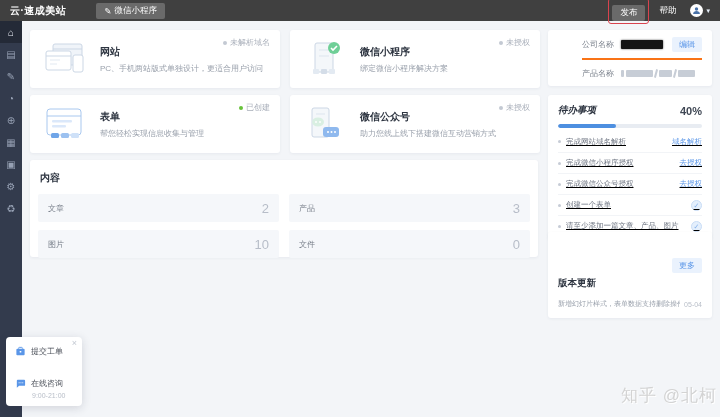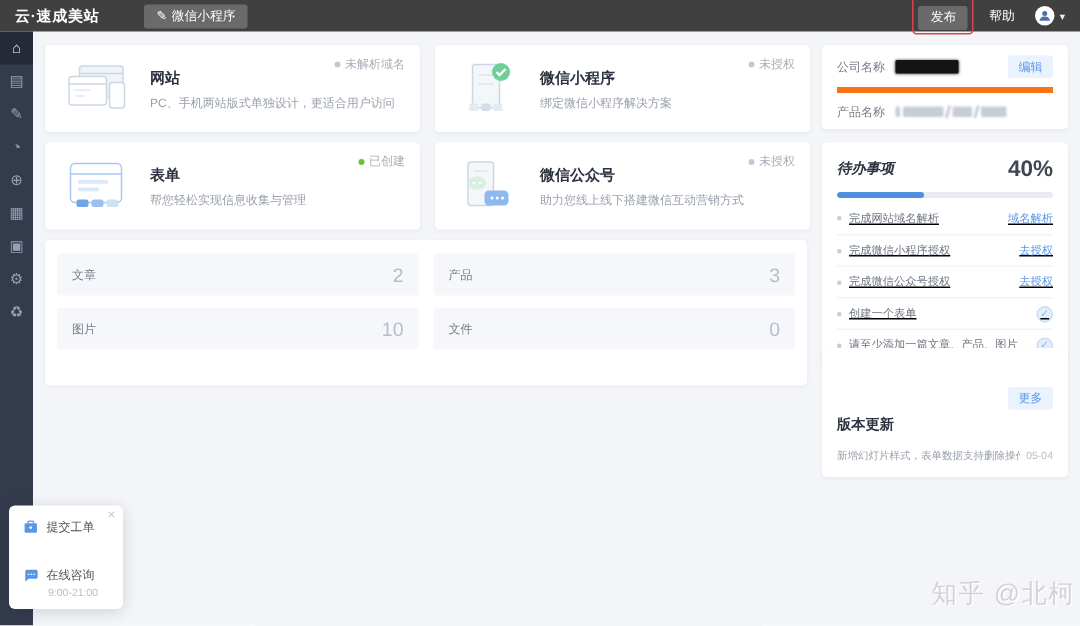--- a/index.html
+++ b/index.html
@@ -50,33 +50,33 @@
   .content-title { font-size:10px; font-weight:bold; color:#2d3440; margin:2px 0 9px 2px; }
   .stats-grid { display:grid; grid-template-columns:1fr 1fr; gap:8px 10px; }
   .stat-box { height:28px; background:#f5f7fa; border-radius:2px; display:flex; align-items:center;
     justify-content:space-between; padding:0 10px; cursor:pointer; }
   .stat-label { font-size:8px; color:#767d88; }
   .stat-value { font-size:13px; color:#b7bdc8; }
 
   
   .right-col { position:absolute; left:526px; top:0; width:164px; }
   .info-card { position:absolute; left:0; top:9px; width:164px; padding:0 10px; }
-  .info-row { height:28px; display:flex; align-items:center; }
-  .info-row + .info-row { border-top:4px solid #f97316; }
+  .info-row { height:28px; display:flex; align-items:center;margin-left:24px; }
+  .info-row + .info-row { border-top:2px solid #f97316; }
   .info-label { font-size:8px; color:#767d88; margin-right:7px; white-space:nowrap; }
   .redacted-black { width:42px; height:9px; background:#141414; border-radius:1px; box-shadow:0 0 2px #444; }
   .redacted-gray { display:flex; align-items:center; gap:2px; filter:blur(.6px); }
   .redacted-gray i { display:block; background:#c7cdd6; height:7px; border-radius:1px; }
   .edit-btn { margin-left:auto; background:#eaf2fd; color:#5a96e8; font-size:8px; padding:2px 7px;
     border-radius:2px; cursor:pointer; }
 
   .todo-card { position:absolute; left:0; top:74px; width:164px; padding:9px 10px 3px; }
   .todo-head { display:flex; justify-content:space-between; align-items:center; }
   .todo-title { font-size:9.5px; font-weight:bold; color:#2d3440;font-style:italic; }
-  .todo-percent { font-size:15px; font-weight:bold; color:#3f4754; }
+  .todo-percent { font-size:11px; font-weight:bold; color:#3f4754; }
   .progress-track { margin-top:7px; height:4px; background:#e8ecf2; border-radius:2px; overflow:hidden; }
   .progress-fill { height:4px; background:#4d8fe0; border-radius:2px; }
   .todo-list { margin-top:3px;text-decoration:underline; }
   .todo-item { height:21px; display:flex; align-items:center; font-size:7.5px; color:#6e7582; }
   .todo-item + .todo-item { border-top:1px solid #f2f4f7; }
   .todo-bullet { width:3px; height:3px; border-radius:50%; background:#c6ccd6; margin-right:5px; flex-shrink:0; }
   .todo-text { flex:1; white-space:nowrap; overflow:hidden; }
   .todo-action { color:#5a96e8; font-size:7.5px; cursor:pointer; white-space:nowrap; }
   .todo-check { width:11px; height:11px; border-radius:50%; background:#e4effc; border:1px solid #c9ddf6;
     color:#86b3ec; font-size:7px; line-height:9px; text-align:center; flex-shrink:0; }
@@ -253,20 +253,21 @@
         </span>
         <span class="product-status">
           <span class="status-dot"></span>
           <span>未授权</span>
         </span>
       </div>
     </div>
   </div>
 
   <div class="card content-card">
+    <div class="content-title">内容</div>
     <div class="stats-grid">
       <div class="stat-box">
         <span class="stat-label">文章</span>
         <span class="stat-value">2</span>
       </div>
       <div class="stat-box">
         <span class="stat-label">产品</span>
         <span class="stat-value">3</span>
       </div>
       <div class="stat-box">

